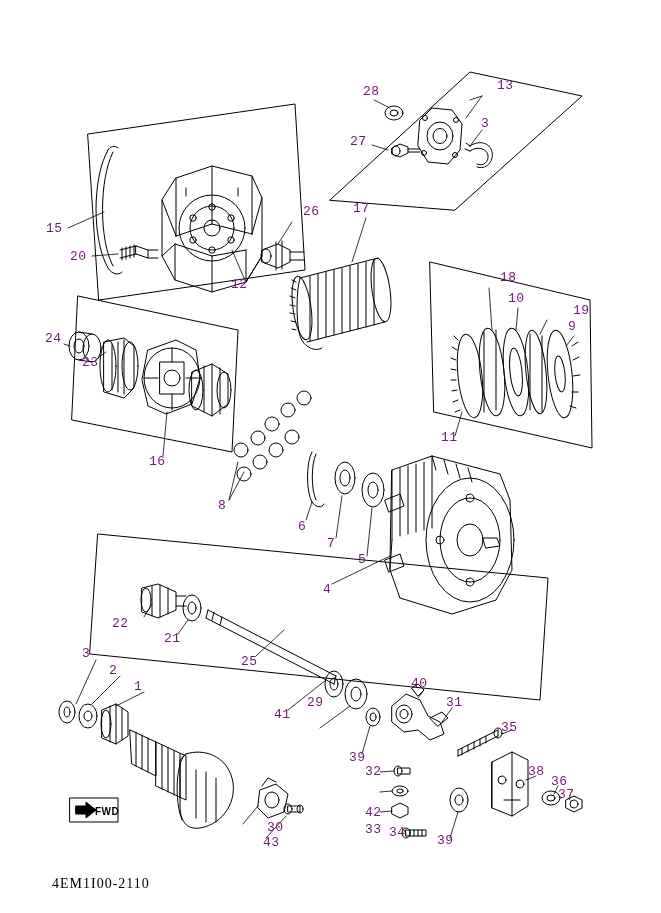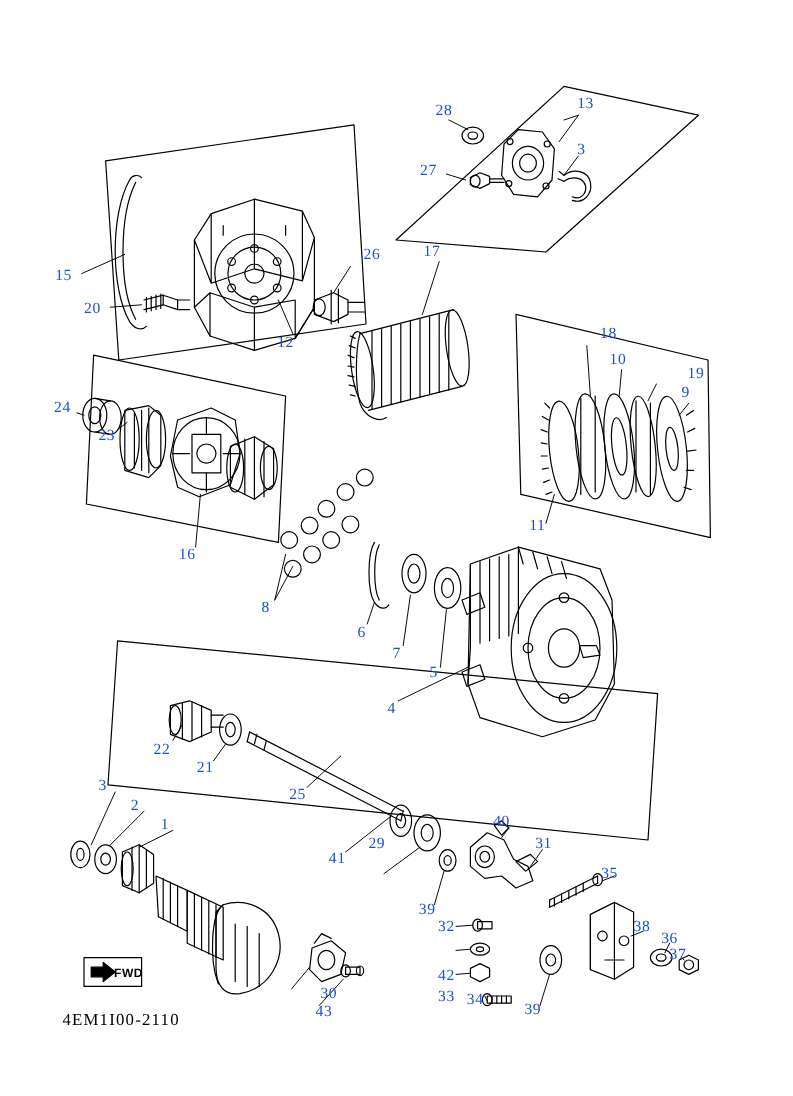--- a/index.html
+++ b/index.html
@@ -19,23 +19,23 @@
   }
   #diagram-svg {
     position: absolute;
     left: 0;
     top: 0;
     width: 661px;
     height: 913px;
   }
   .callout {
     position: absolute;
-    font-family: Liberation Serif, serif;
+    font-family: Liberation Mono, monospace;
     font-size: 13px;
-    color: #1d4ed8;
+    color: #701a75;
     white-space: nowrap;
     line-height: 1;
     letter-spacing: 0.5px;
   }
   .partcode {
     position: absolute;
     font-family: "Liberation Serif", serif;
     font-size: 14px;
     letter-spacing: 1px;
     color: #000000;
@@ -427,30 +427,30 @@
   <div class="callout" style="left:82px;  top:647px;">3</div>
   <div class="callout" style="left:323px; top:583px;">4</div>
   <div class="callout" style="left:358px; top:553px;">5</div>
   <div class="callout" style="left:298px; top:520px;">6</div>
   <div class="callout" style="left:327px; top:537px;">7</div>
   <div class="callout" style="left:218px; top:499px;">8</div>
   <div class="callout" style="left:568px; top:320px;">9</div>
   <div class="callout" style="left:508px; top:292px;">10</div>
   <div class="callout" style="left:441px; top:431px;">11</div>
   <div class="callout" style="left:231px; top:278px;">12</div>
-  <div class="callout" style="left:481px; top:79px;">13</div>
+  <div class="callout" style="left:497px; top:79px;">13</div>
   <div class="callout" style="left:481px; top:117px;">3</div>
   <div class="callout" style="left:46px;  top:222px;">15</div>
   <div class="callout" style="left:149px; top:455px;">16</div>
   <div class="callout" style="left:353px; top:202px;">17</div>
   <div class="callout" style="left:476px; top:271px;margin-left:24px;">18</div>
   <div class="callout" style="left:537px; top:304px;margin-left:36px;">19</div>
   <div class="callout" style="left:70px;  top:250px;">20</div>
   <div class="callout" style="left:164px; top:632px;">21</div>
-  <div class="callout" style="left:128px; top:617px;">22</div>
+  <div class="callout" style="left:112px; top:617px;">22</div>
   <div class="callout" style="left:82px;  top:356px;">23</div>
   <div class="callout" style="left:45px;  top:332px;">24</div>
   <div class="callout" style="left:241px; top:655px;">25</div>
   <div class="callout" style="left:303px; top:205px;">26</div>
   <div class="callout" style="left:350px; top:135px;">27</div>
   <div class="callout" style="left:363px; top:85px;">28</div>
   <div class="callout" style="left:307px; top:696px;">29</div>
   <div class="callout" style="left:227px; top:821px;margin-left:40px;">30</div>
   <div class="callout" style="left:446px; top:696px;">31</div>
   <div class="callout" style="left:365px; top:765px;">32</div>
@@ -460,16 +460,16 @@
   <div class="callout" style="left:551px; top:775px;">36</div>
   <div class="callout" style="left:558px; top:788px;">37</div>
   <div class="callout" style="left:528px; top:765px;">38</div>
   <div class="callout" style="left:349px; top:751px;">39</div>
   <div class="callout" style="left:437px; top:834px;">39</div>
   <div class="callout" style="left:411px; top:677px;">40</div>
   <div class="callout" style="left:274px; top:708px;">41</div>
   <div class="callout" style="left:365px; top:806px;">42</div>
   <div class="callout" style="left:263px; top:836px;">43</div>
 
-  <div class="partcode" style="left:52px; top:843px;">4EM1I00-2110</div>
+  <div class="partcode" style="left:52px; top:876px;">4EM1I00-2110</div>
   <div class="fwd-label" style="left:95px; top:806px;">FWD</div>
 
 </div>
 
 </body></html>

